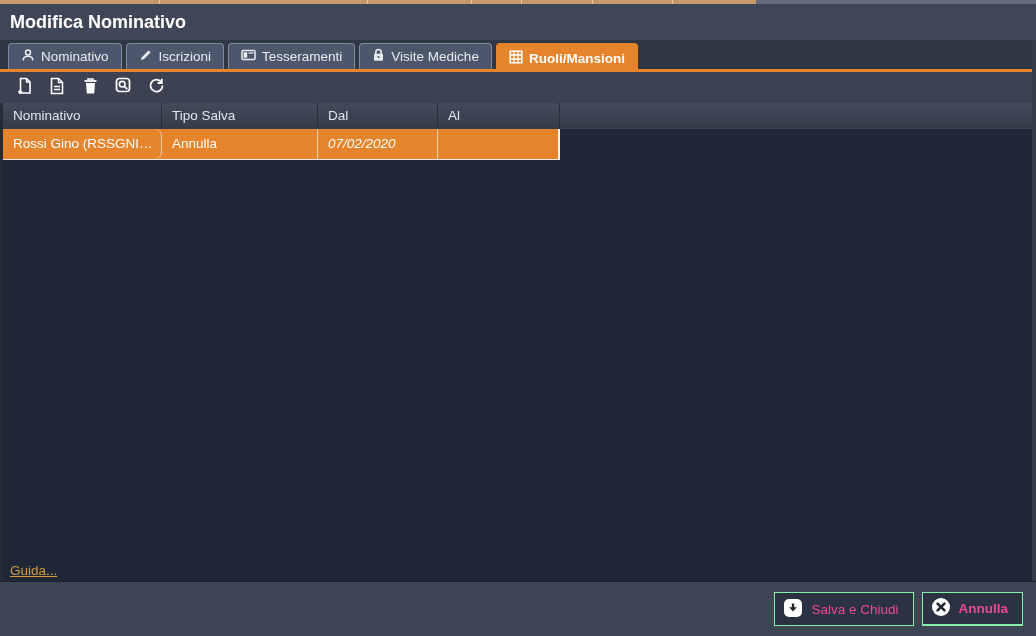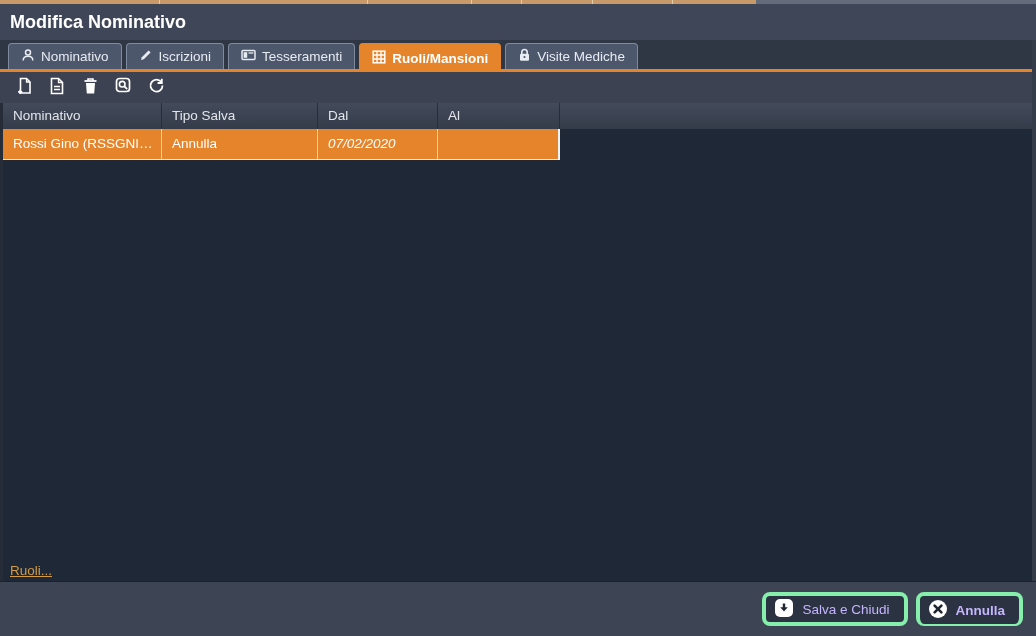--- a/index.html
+++ b/index.html
@@ -41,37 +41,37 @@
     background:linear-gradient(#434a5a,#343b49); display:flex; color:#e2e6ec; font-size:13.5px; }
   .gh-cell { line-height:25px; padding-left:10px; border-right:1px solid #272d39; overflow:hidden; }
   .gh-cell.c0{width:159px;} .gh-cell.c1{width:156px;} .gh-cell.c2{width:120px;} .gh-cell.c3{width:122px;}
   .gh-fill { flex:1; border-right:none; }
 
   .grid-row { position:absolute; top:129px; left:3px; width:557px; height:31px;
     background:#e5842b; display:flex; color:#ffffff; font-size:13.5px;
     border-right:2px solid #f2f2f2; border-bottom:1px solid #e9e9e9; cursor:pointer; }
   .gr-cell { line-height:30px; padding-left:10px; border-right:1px solid rgba(255,255,255,0.6);
     overflow:hidden; white-space:nowrap; text-overflow:clip; }
-  .gr-cell.c0{width:159px;} .gr-cell.c1{width:156px;} .gr-cell.c2{width:120px;font-style:italic;} .gr-cell.c3{width:120px; border-right:none;}
+  .gr-cell.c0{width:159px;border-radius:7px;} .gr-cell.c1{width:156px;} .gr-cell.c2{width:120px;font-style:italic;} .gr-cell.c3{width:120px; border-right:none;}
 
   
   .edge-left { position:absolute; top:103px; left:0; width:3px; height:478px; background:#262c38; }
   .edge-right { position:absolute; top:40px; right:0; width:4px; height:541px; background:#343b49; }
 
   
   .help { position:absolute; left:10px; top:563px; font-size:13.5px; }
   .help a { color:#d29a42; text-decoration:underline; cursor:pointer; }
 
   
   .footer { position:absolute; top:581px; left:0; width:1036px; height:55px;
     background:#3d4454; border-top:1px solid #1b222d;
     display:flex; align-items:center; justify-content:flex-end; gap:8px; padding-right:13px; }
   .btn { height:34px; display:flex; align-items:center; gap:8px; padding:0 14px 0 8px;
-    background:#2b3241; border:4px solid #86efac; border-radius:8px;
-    color:#c4b5fd; font-size:13.5px; cursor:pointer; }
+    background:#2b3241; border:1px solid #86efac; border-radius:0;
+    color:#ec4899; font-size:13.5px; cursor:pointer; }
   .btn:last-child { border-bottom-width:2px;font-weight:bold; }
 </style>
 </head>
 <body>
 
 <div class="screen">
 
   <div class="top-strip">
     <div class="seg"></div>
     <div class="seg"></div>
@@ -109,38 +109,38 @@
       <div class="tab">
         <span>
           <svg width="15" height="14" viewBox="0 0 15 14">
               <rect x="1" y="2.5" width="13" height="9" rx="1" fill="none" stroke="#e7ebf2" stroke-width="1.5"></rect>
               <rect x="2.6" y="4.2" width="3.6" height="5.6" fill="#e7ebf2"></rect>
               <path d="M7.5 5 H12.4" stroke="#e7ebf2" stroke-width="1.3"></path>
             </svg>
         </span>
         <span>Tesseramenti</span>
       </div>
-      <div class="tab active">
-        <span>
-          <svg width="14" height="14" viewBox="0 0 14 14">
-              <rect x="1.2" y="1.2" width="11.6" height="11.6" fill="none" stroke="#ffffff" stroke-width="1.5"></rect>
-              <path d="M1.2 5 H12.8 M1.2 9 H12.8 M5 1.2 V12.8 M9 1.2 V12.8" stroke="#ffffff" stroke-width="1.3"></path>
-            </svg>
-        </span>
-        <span>Ruoli/Mansioni</span>
-      </div>
       <div class="tab">
         <span>
           <svg width="13" height="14" viewBox="0 0 13 14">
               <path d="M3.8 6 V4.2 C3.8 2.6 4.9 1.5 6.5 1.5 C8.1 1.5 9.2 2.6 9.2 4.2 V6" fill="none" stroke="#e7ebf2" stroke-width="1.6"></path>
               <rect x="2" y="5.8" width="9" height="7" rx="1.2" fill="#e7ebf2"></rect>
               <circle cx="6.5" cy="9" r="1.1" fill="#4d576b"></circle>
             </svg>
         </span>
         <span>Visite Mediche</span>
+      </div>
+      <div class="tab active">
+        <span>
+          <svg width="14" height="14" viewBox="0 0 14 14">
+              <rect x="1.2" y="1.2" width="11.6" height="11.6" fill="none" stroke="#ffffff" stroke-width="1.5"></rect>
+              <path d="M1.2 5 H12.8 M1.2 9 H12.8 M5 1.2 V12.8 M9 1.2 V12.8" stroke="#ffffff" stroke-width="1.3"></path>
+            </svg>
+        </span>
+        <span>Ruoli/Mansioni</span>
       </div>
     </div>
     <div class="underline"></div>
   </div>
 
   <div class="toolbar">
     <div class="tool-btn">
       <span>
         <svg width="17" height="18" viewBox="0 0 17 18">
             <path d="M4.5 1.5 H10.5 L14 5 V16 H4.5 Z" fill="none" stroke="#ffffff" stroke-width="1.6"></path>
@@ -198,21 +198,21 @@
     <div class="gr-cell c0">Rossi Gino (RSSGNI…</div>
     <div class="gr-cell c1">Annulla</div>
     <div class="gr-cell c2">07/02/2020</div>
     <div class="gr-cell c3"></div>
   </div>
 
   <div class="edge-left"></div>
   <div class="edge-right"></div>
 
   <div class="help">
-    <a>Ruoli...</a>
+    <a>Guida...</a>
   </div>
 
   <div class="footer">
     <div class="btn">
       <span>
         <svg width="20" height="20" viewBox="0 0 20 20">
             <rect x="1" y="1" width="18" height="18" rx="5" fill="#ffffff"></rect>
             <path d="M10 5.5 V11" stroke="#20262f" stroke-width="2.4"></path>
             <path d="M6.2 9.2 L10 13.6 L13.8 9.2 Z" fill="#20262f"></path>
           </svg>

